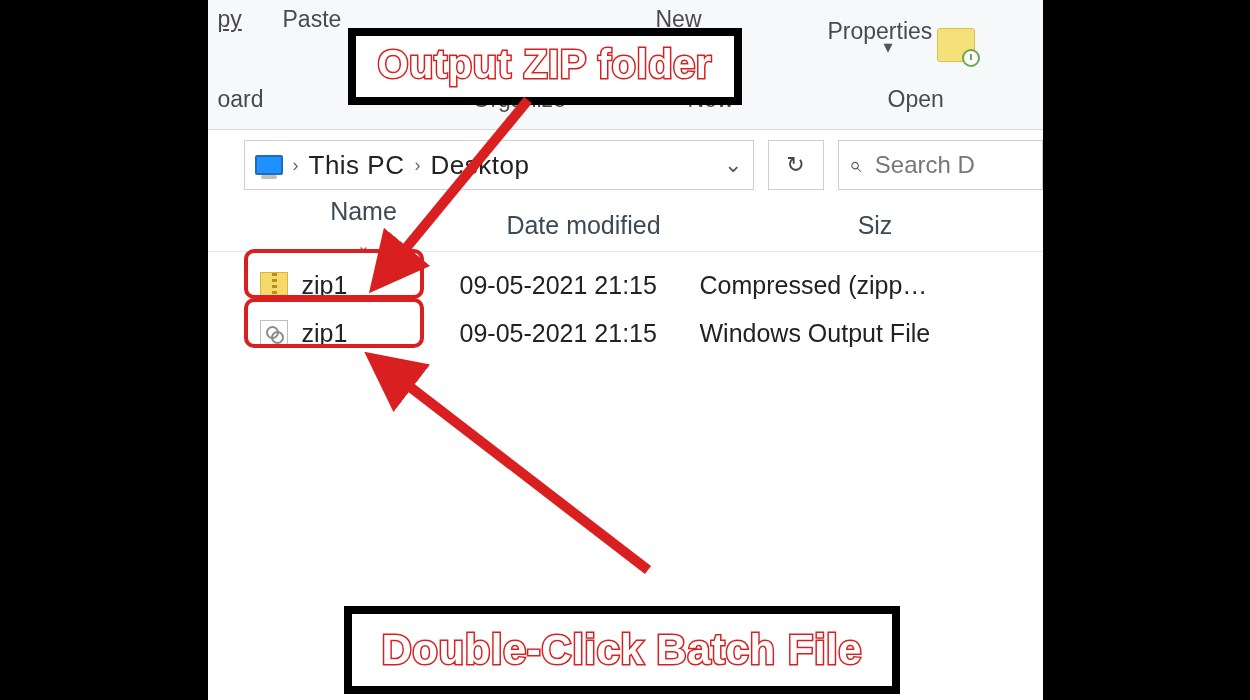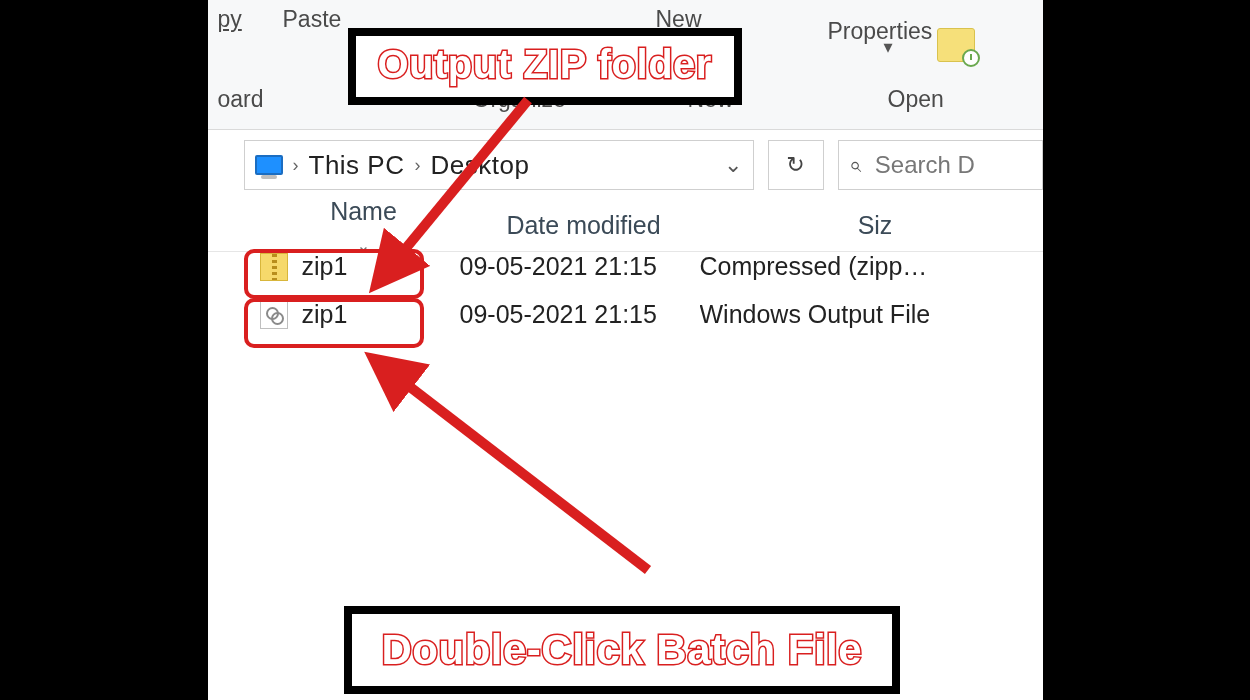--- a/index.html
+++ b/index.html
@@ -42,21 +42,21 @@
   .cols { height: 52px; display:flex; align-items:center; border-bottom:1px solid #e6e6e6; }
   .col { color:#3b4a57; font-size:25px; padding-left:8px; display:flex; align-items:center; gap:10px;flex-direction:column; }
   .col-name { width: 252px; padding-left: 60px; }
   .col-date { width: 240px; }
   .col-type { width: 280px; }
   .col-size { flex:1; }
   .col .dd { font-size:16px; color:#777; }
 
   
   .filelist { position:relative; }
-  .file-row { height: 48px; display:flex; align-items:flex-start; font-size:25px; color:#222; }
+  .file-row { height: 48px; display:flex; align-items:flex-end; font-size:25px; color:#222; }
   .cell-name { width: 252px; padding-left: 52px; display:flex; align-items:center; gap:14px; }
   .cell-date { width: 240px; }
   .cell-type { width: 286px; white-space:nowrap; overflow:hidden; text-overflow:clip; }
   .cell-size { flex:1; }
 
   .ico { width:28px; height:28px; display:inline-flex; align-items:center; justify-content:center; flex:0 0 28px; }
   .ico.zip { background:#f6d96b; border:1px solid #d8b63b; position:relative; }
   .ico.zip::after { content:""; position:absolute; left:11px; top:0; width:5px; height:100%; background:repeating-linear-gradient(#b88e1c 0 3px,#f6d96b 3px 6px); }
   .ico.bat { background:#fff; border:1px solid #bfbfbf; position:relative; }
   .ico.bat::before { content:""; position:absolute; left:5px; top:5px; width:9px; height:9px; border:2px solid #8a8a8a; border-radius:50%; }

